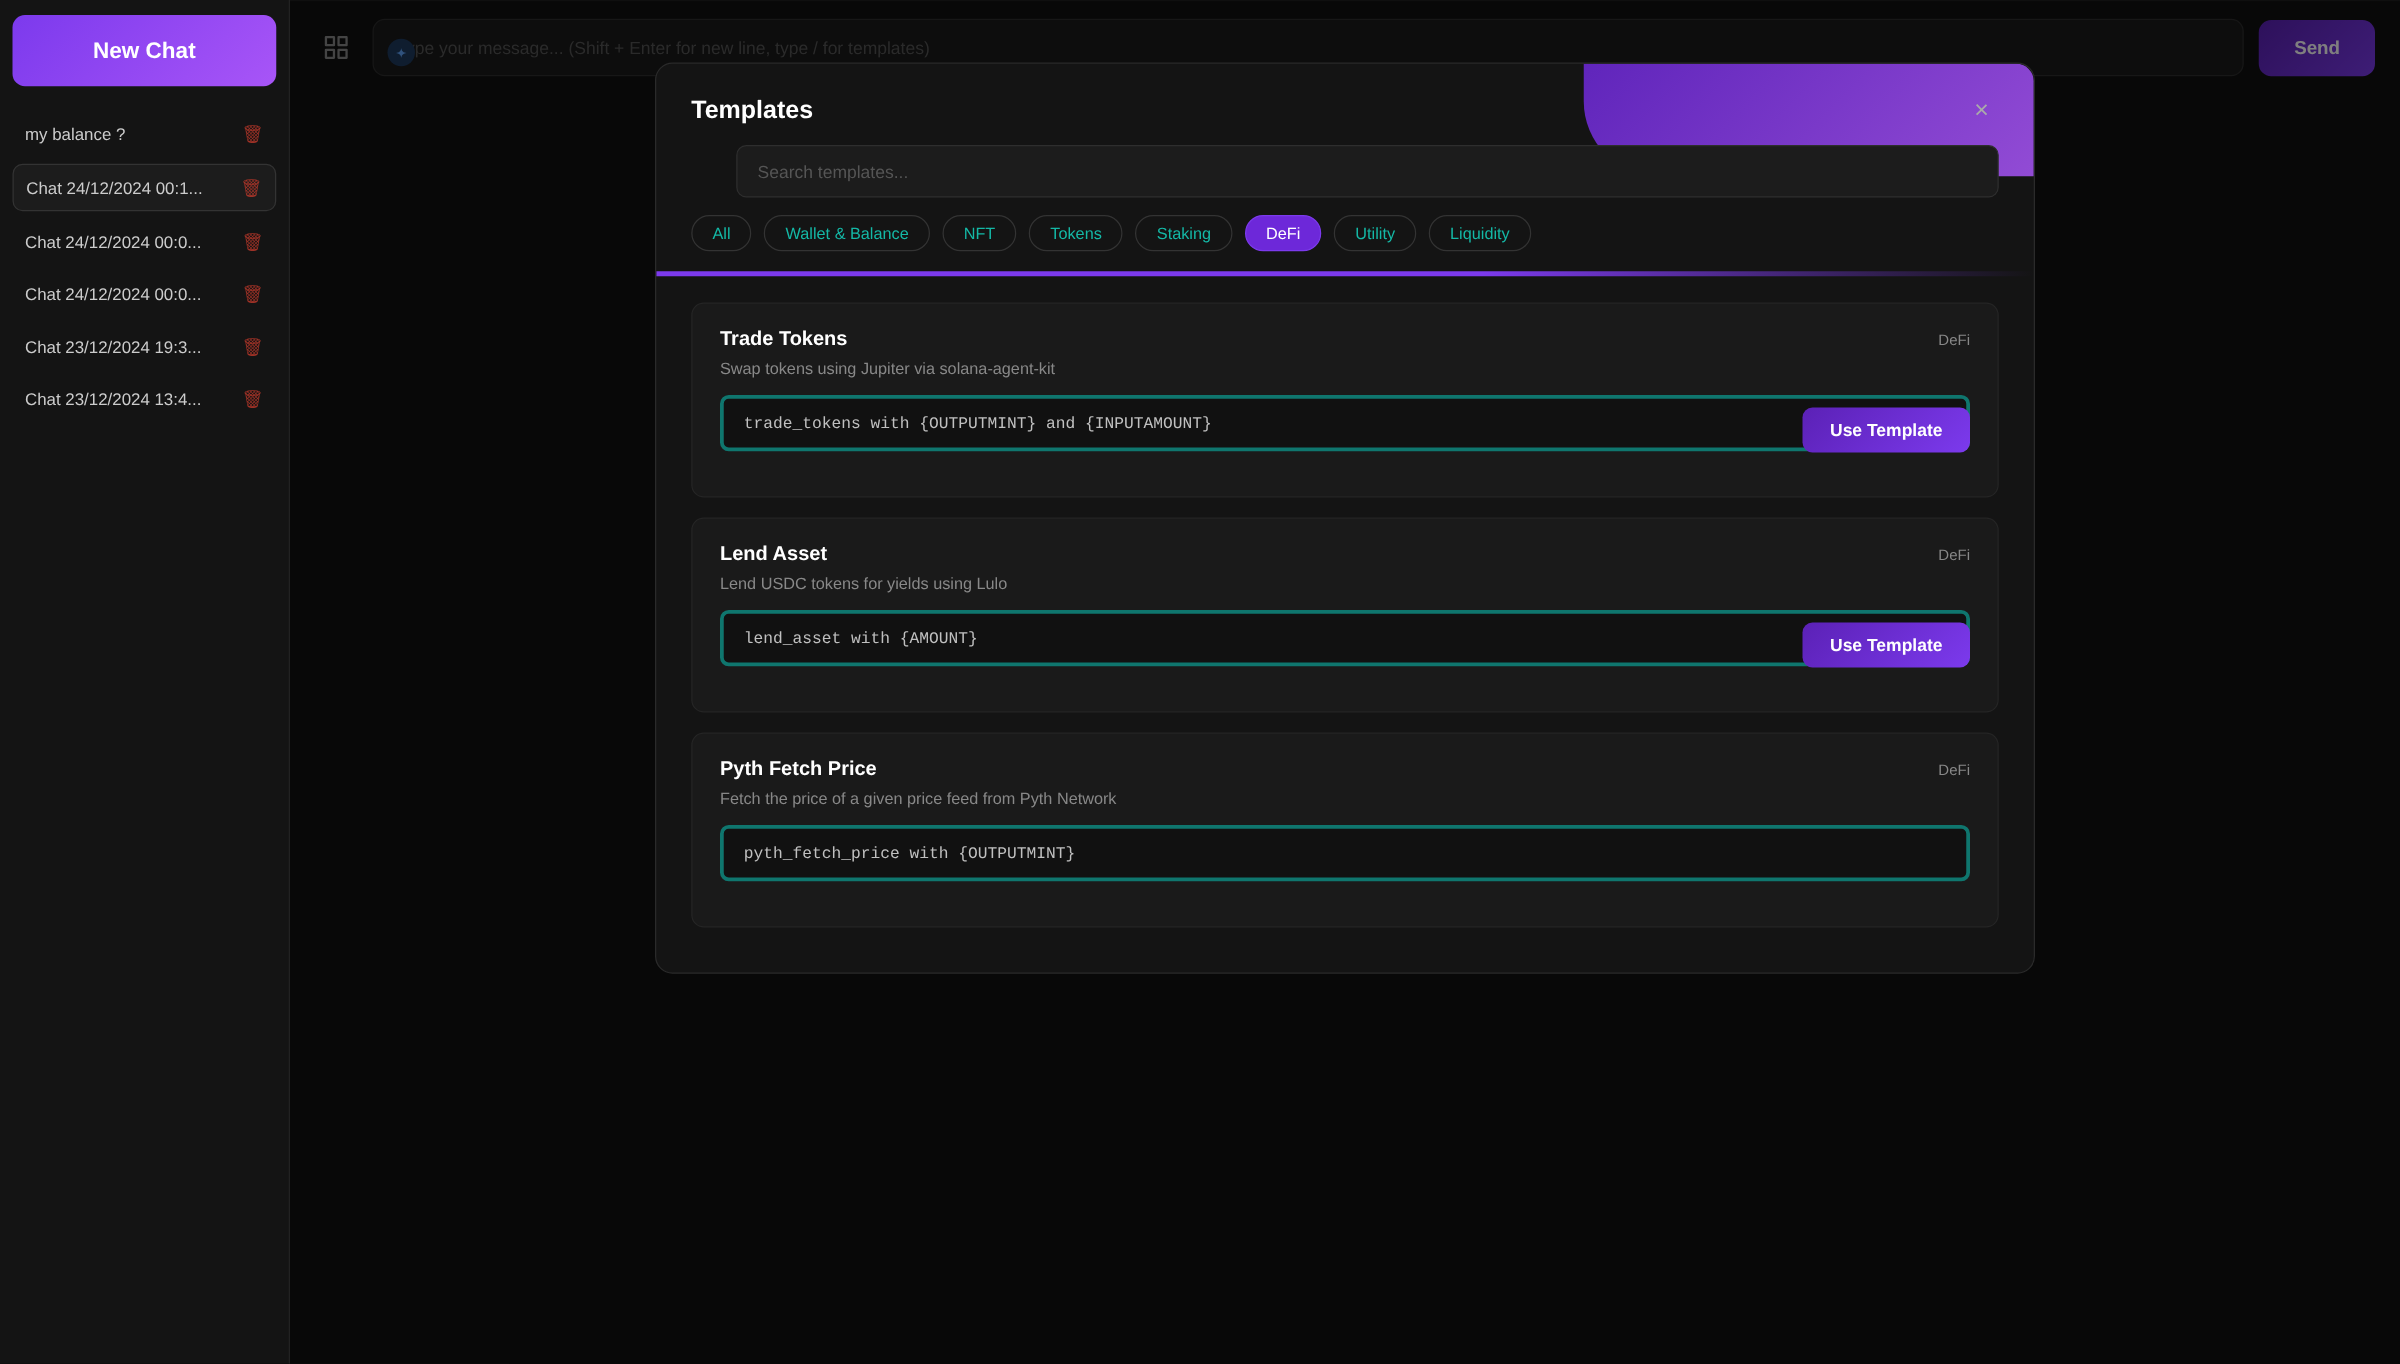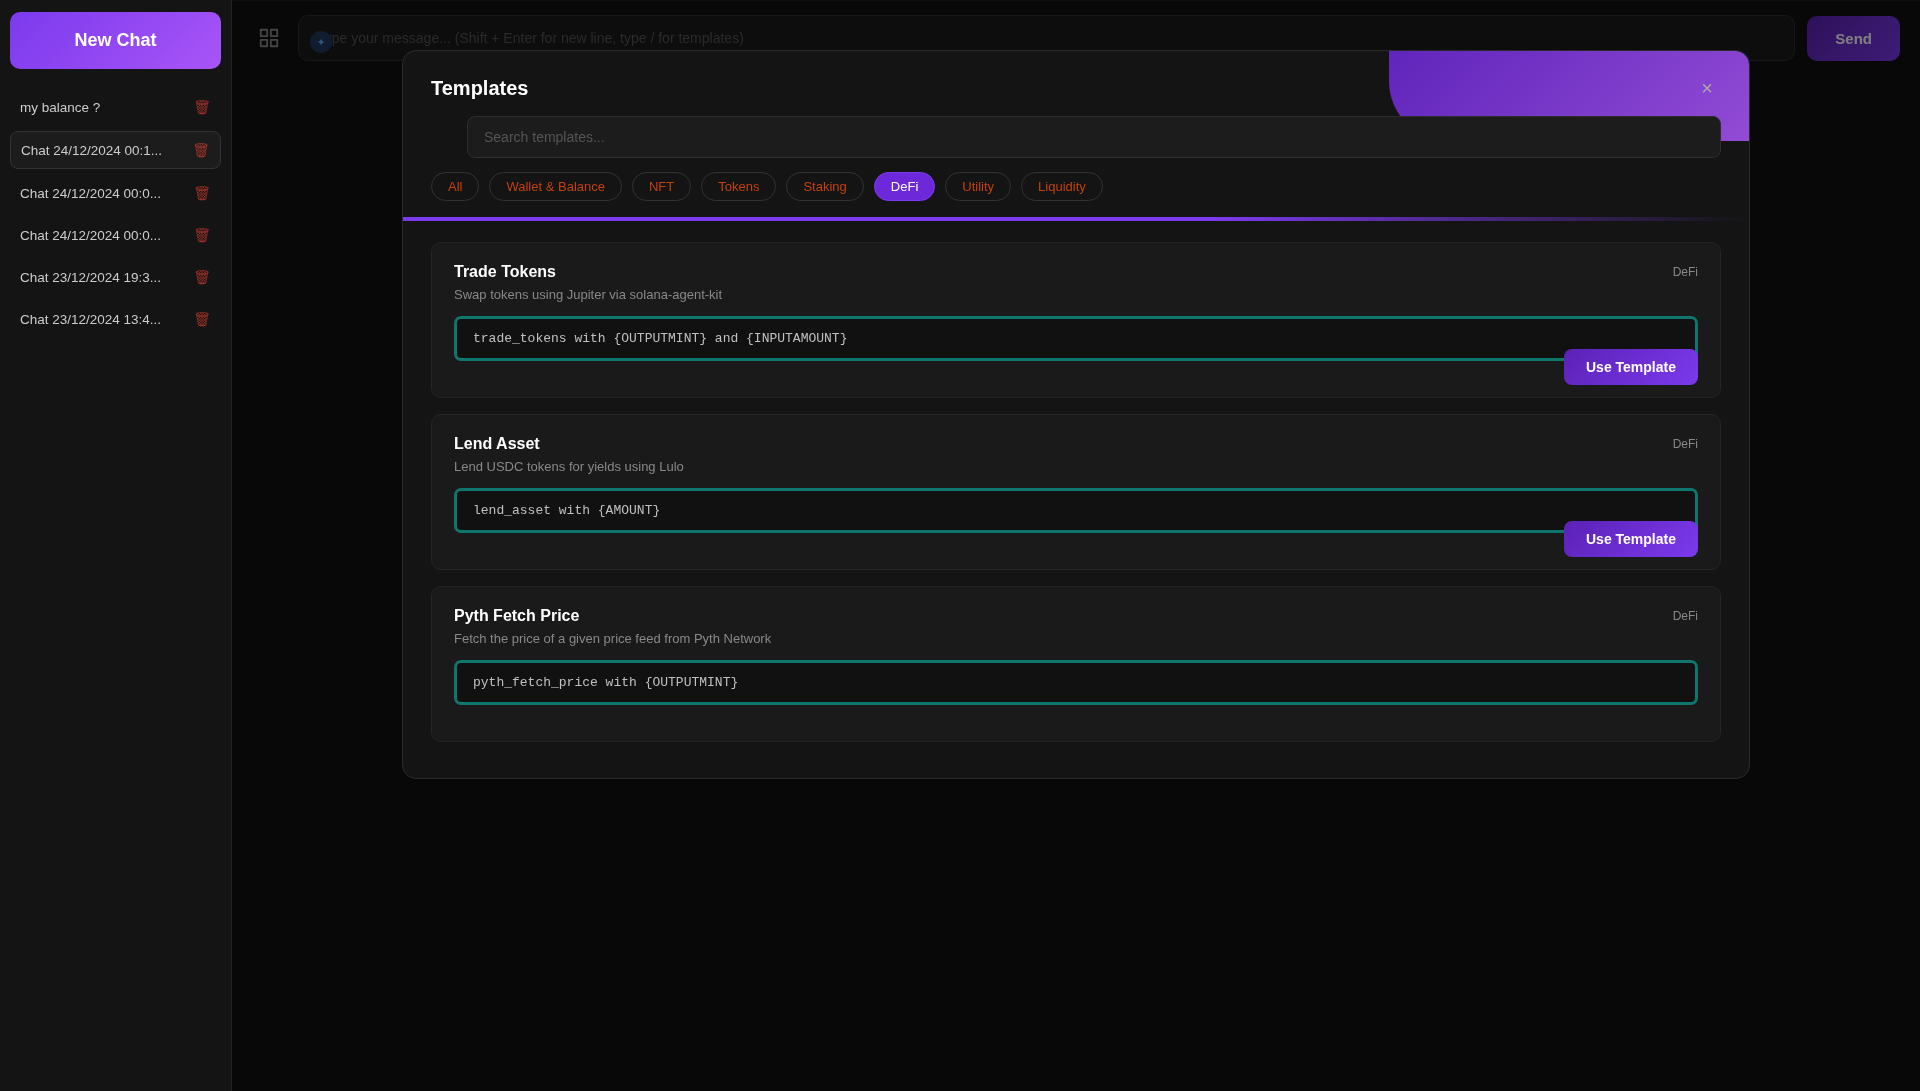--- a/index.html
+++ b/index.html
@@ -89,21 +89,21 @@
       align-items: flex-start;
       justify-content: center;
       padding-top: 50px;
       z-index: 10;
     }
 
     .modal {
       background: #141414;
       border: 1px solid #2a2a2a;
       border-radius: 14px;
-      width: 1348px;
+      width: 1104px;
       max-height: 780px;
       display: flex;
       flex-direction: column;
       overflow: hidden;
       position: relative;
     }
 
     
     .modal-top-accent {
       position: absolute;
@@ -174,21 +174,21 @@
       height: 4px;
       background: linear-gradient(90deg, #7c3aed 60%, transparent 100%);
       margin: 0 0 0 0;
     }
 
     .filter-btn {
       background: transparent;
       border: 1px solid #333;
       border-radius: 20px;
       padding: 6px 16px;
-      color: #c2410c;
+      color: #14b8a6;
       font-size: 13px;
       cursor: pointer;
       transition: all 0.15s;
     }
 
     .filter-btn.active {
       background: #6d28d9;
       border-color: #7c3aed;
       color: #fff;
     }
@@ -239,21 +239,21 @@
       border-radius: 7px;
       padding: 12px 16px;
       font-family: 'Courier New', monospace;
       font-size: 13px;
       color: #c0c0c0;
       margin-bottom: 16px;
     }
 
     .use-template-btn {
       position: absolute;
-      bottom: 12px;
+      bottom: 35px;
       right: 22px;
       background: linear-gradient(135deg, #5b21b6, #7c3aed);
       color: #fff;
       border: none;
       border-radius: 8px;
       padding: 10px 22px;
       font-size: 14px;
       font-weight: 600;
       cursor: pointer;
     }

